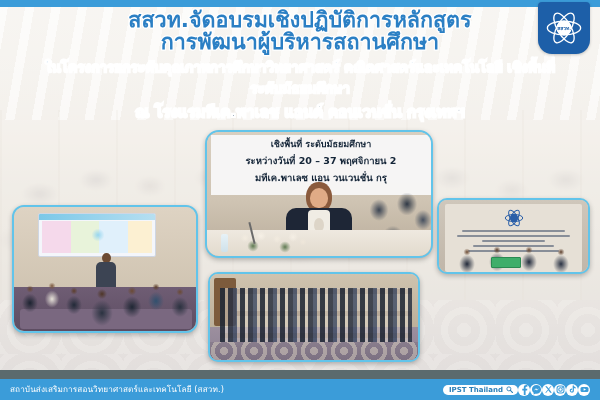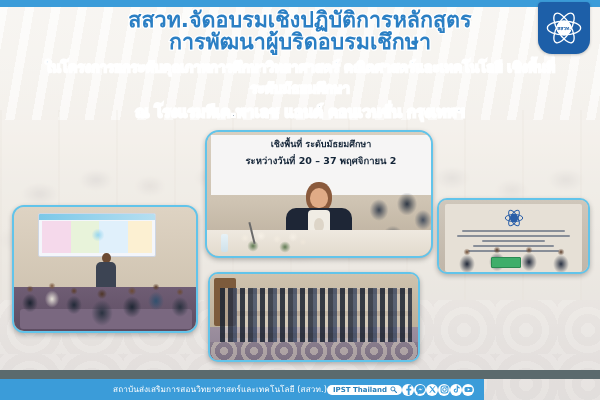--- a/index.html
+++ b/index.html
@@ -62,22 +62,22 @@
     background-size:62px 54px; opacity:.55;
   }
   .bg-wash {
     position:absolute; inset:0;
     background:rgba(255,255,255,.56);
   }
 
   
   .topbar   { position:absolute; left:0; top:0;   width:600px; height:7px;  background:#3b9cd9; }
   .footgrey { position:absolute; left:0; top:370px; width:600px; height:9px; background:#5b6a6d; }
-  .footbar  { position:absolute; left:0; top:379px; width:484px; height:21px; background:#3b9cd9;
-              display:flex; align-items:center; justify-content:flex-end; padding:0 10px; }
+  .footbar  { position:absolute; left:0; top:379px; width:600px; height:21px; background:#3b9cd9;
+              display:flex; align-items:center; justify-content:space-between; padding:0 10px; }
   .foot-text { color:#ffffff; font-size:8.2px; letter-spacing:.1px; white-space:nowrap; }
   .foot-right { display:flex; align-items:center; }
   .ipst-pill {
     display:flex; align-items:center; gap:3px;
     background:#ffffff; color:#2a7fb8; border-radius:9px;
     padding:1px 5px 1px 6px; font-size:7px; font-weight:bold; white-space:nowrap;
   }
   .soc { width:12px; height:12px; border-radius:50%; background:#ffffff;
          display:flex; align-items:center; justify-content:center;
          color:#3b9cd9; font-size:8px; font-weight:bold; line-height:1; }
@@ -258,31 +258,32 @@
         <ellipse cx="24" cy="24" rx="21" ry="8.5" transform="rotate(60 24 24)"></ellipse>
         <ellipse cx="24" cy="24" rx="21" ry="8.5" transform="rotate(120 24 24)"></ellipse>
       </g>
       <circle cx="24" cy="24" r="9.5" fill="#ffffff"></circle>
       <text x="24" y="26.4" font-family="'Liberation Sans',sans-serif" font-size="6.4" font-weight="bold" fill="#1d5fa8" text-anchor="middle">สสวท.</text>
     </svg>
   </div>
 
   <div class="head">
     <div class="tline t1">สสวท.จัดอบรมเชิงปฏิบัติการหลักสูตร</div>
-    <div class="tline t2">การพัฒนาผู้บริดอบรมเชึกษา</div>
+    <div class="tline t2">การพัฒนาผู้บริหารสถานศึกษา</div>
     <div class="t3">ในโครงการยกระดับคุณภาพการศึกษาวิทยาศาสตร์ คณิตศาสตร์และเทคโนโลยี เชิงพื้นที่</div>
     <div class="t4">ระดับมัธยมศึกษา</div>
     <div class="t5">ณ โรงแรมทีเค.พาเลช แอนด์ คอนเวนชั่น กรุงเทพฯ</div>
   </div>
 
   <div class="card" id="card-podium">
     <div class="pod-wall"></div>
     <div class="pod-screen">
       <div class="l pod-l1">เชิงพื้นที่ ระดับมัธยมศึกษา</div>
       <div class="l pod-l2">ระหว่างวันที่ 20 – 37 พฤศจิกายน 2</div>
+      <div class="l pod-l3">มทีเค.พาเลซ แอน     วนเวนชั่น กรุ</div>
     </div>
     <div class="pod-aud"></div>
     <div class="pod-person">
       <div class="pod-head">
         <div class="pod-face"></div>
       </div>
       <div class="pod-body">
         <div class="pod-shirt">
           <div class="pod-tie"></div>
         </div>

